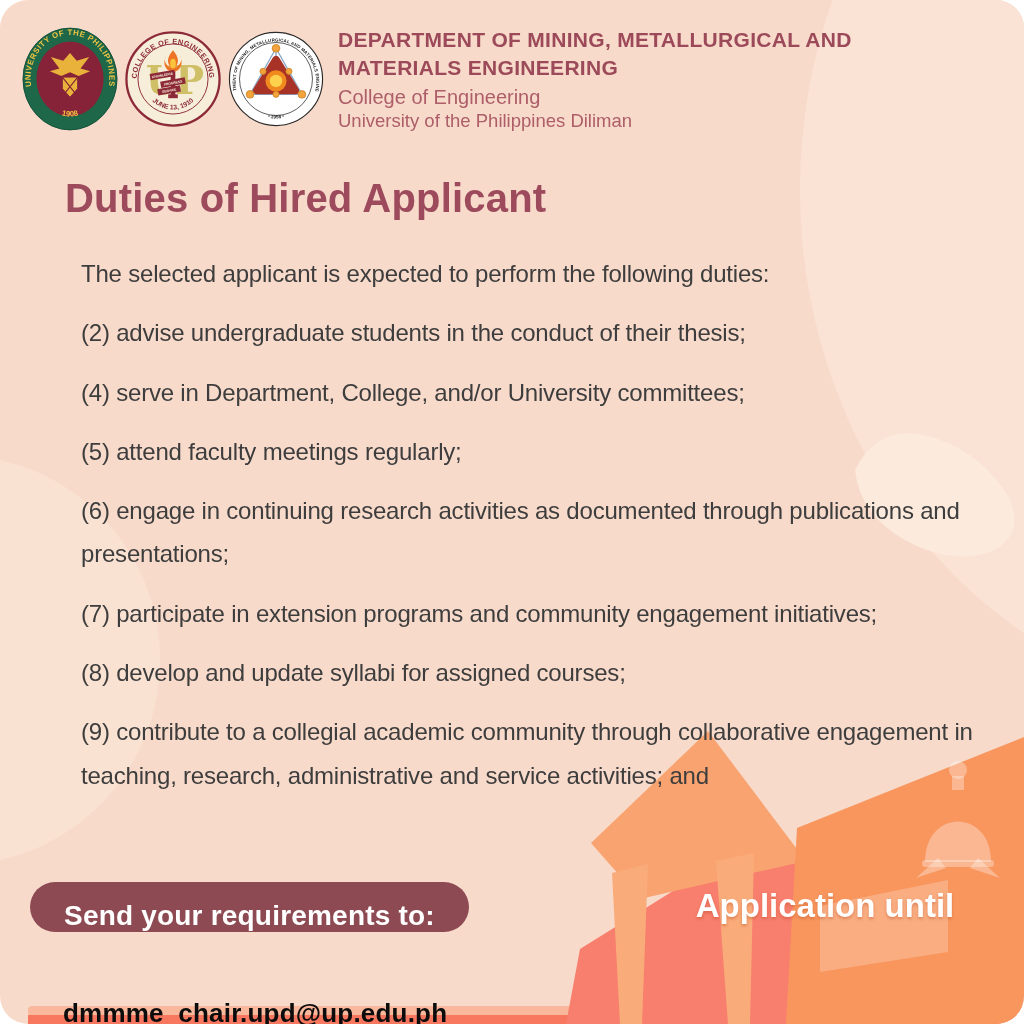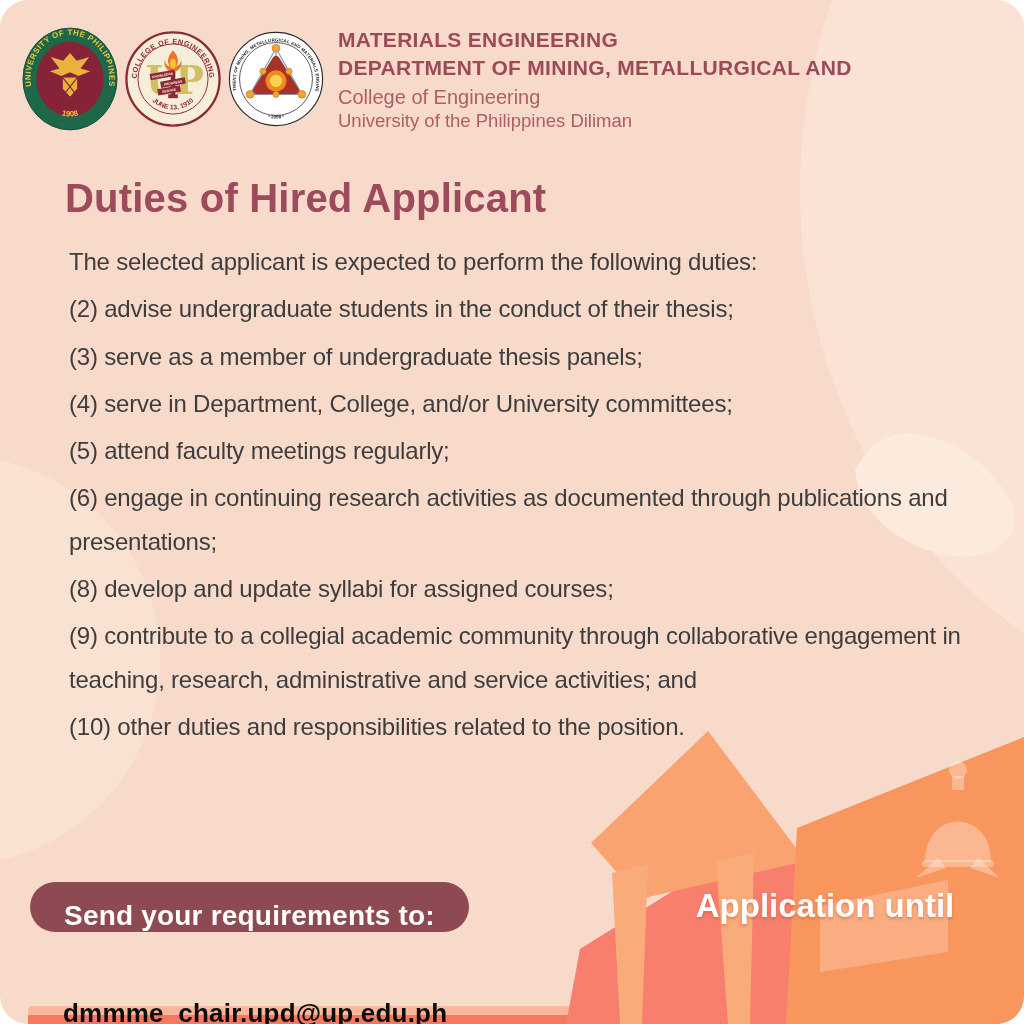--- a/index.html
+++ b/index.html
@@ -12,21 +12,21 @@
   .logos{display:flex;align-items:center;gap:7px;}
   .seal{display:block;}
   .dept-text{margin-left:14px;margin-top:0;}
   .dept-bold{font-size:21px;font-weight:700;color:#9c4a59;line-height:28px;letter-spacing:.3px;}
   .college{font-size:20px;color:#ad5e68;line-height:25px;margin-top:3px;}
   .university{font-size:18.5px;color:#ad5e68;line-height:22px;}
 
   
   .page-title{position:absolute;left:65px;top:176px;margin:0;font-size:40px;font-weight:800;color:#9c4a5c;letter-spacing:.2px;}
   .body-text{position:absolute;left:65px;top:236px;width:928px;font-size:24px;line-height:43.3px;color:#3d3d3d;letter-spacing:-.2px;}
-  .body-text p,.body-text div{margin:4px;padding:0;}
+  .body-text p,.body-text div{margin:16px;padding:0;}
 
   
   .send-pill{position:absolute;left:30px;top:882px;height:50px;display:inline-flex;align-items:center;background:#8d4a53;border-radius:26px;padding:0 34px;}
   .send-pill span{color:#ffffff;font-size:28px;font-weight:700;letter-spacing:.2px;margin-top:18px;}
   .email{position:absolute;left:63px;top:998px;font-size:26px;font-weight:700;color:#0c0c0c;letter-spacing:.2px;}
   .deadline{position:absolute;left:632px;top:884px;width:386px;text-align:center;color:#ffffff;font-weight:800;font-size:33px;line-height:43px;text-shadow:0 2px 3px rgba(190,80,40,.45);}
 </style>
 </head>
 <body>
 
@@ -142,39 +142,38 @@
                 <circle cx="77" cy="66" r="4"></circle>
               <circle cx="36.5" cy="42" r="3.2"></circle>
                 <circle cx="63.5" cy="42" r="3.2"></circle>
                 <circle cx="50" cy="66" r="3.2"></circle>
             </g>
           </g>
         </svg>
       </div>
 
       <div class="dept-text">
+        <div class="dept-bold">DEPARTMENT OF MINING, METALLURGICAL AND</div>
         <div class="dept-bold">MATERIALS ENGINEERING</div>
-        <div class="dept-bold">DEPARTMENT OF MINING, METALLURGICAL AND</div>
         <div class="college">College of Engineering</div>
         <div class="university">University of the Philippines Diliman</div>
       </div>
     </header>
 
     <h1 class="page-title">Duties of Hired Applicant</h1>
 
     <div class="body-text">
       <p>The selected applicant is expected to perform the following duties:</p>
       <div>(2) advise undergraduate students in the conduct of their thesis;</div>
-      <div>(3) serve as a member of undergraduate thesis panels;</div>
       <div>(4) serve in Department, College, and/or University committees;</div>
       <div>(5) attend faculty meetings regularly;</div>
       <div>(6) engage in continuing research activities as documented through publications and presentations;</div>
+      <div>(7) participate in extension programs and community engagement initiatives;</div>
       <div>(8) develop and update syllabi for assigned courses;</div>
       <div>(9) contribute to a collegial academic community through collaborative engagement in teaching, research, administrative and service activities; and</div>
-      <div>(10) other duties and responsibilities related to the position.</div>
     </div>
 
     <div class="send-pill">
       <span>Send your requirements to:</span>
     </div>
     <div class="email">dmmme_chair.upd@up.edu.ph</div>
 
     <div class="deadline">
       <div>Application until</div>
     </div>

